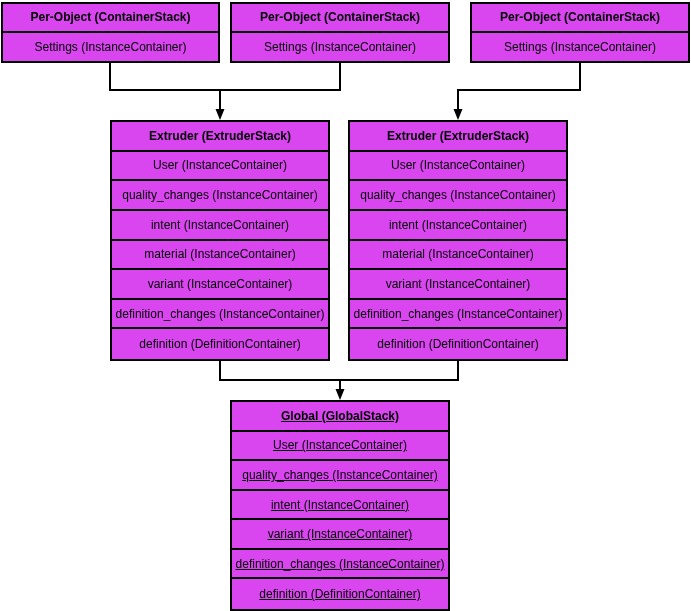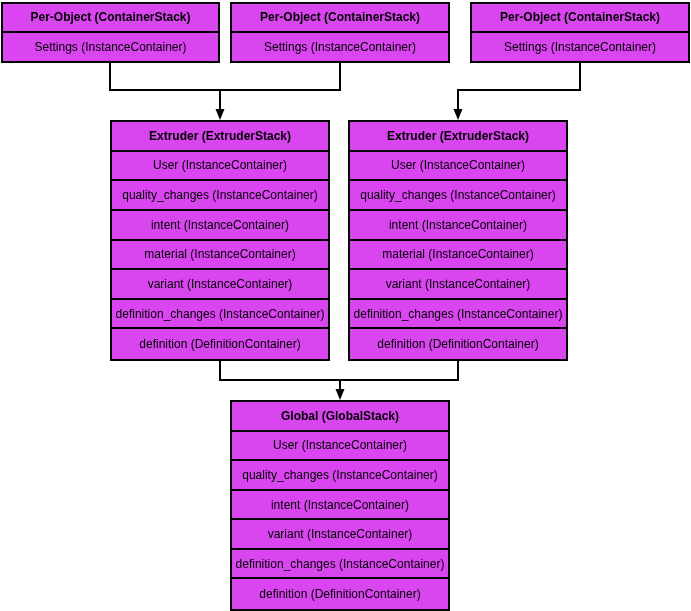--- a/index.html
+++ b/index.html
@@ -80,21 +80,21 @@
     <div class="node" style="left: 348px; top: 120px; width: 220px; height: 241px;">
       <div class="cell title">Extruder (ExtruderStack)</div>
       <div class="cell">User (InstanceContainer)</div>
       <div class="cell">quality_changes (InstanceContainer)</div>
       <div class="cell">intent (InstanceContainer)</div>
       <div class="cell">material (InstanceContainer)</div>
       <div class="cell">variant (InstanceContainer)</div>
       <div class="cell">definition_changes (InstanceContainer)</div>
       <div class="cell">definition (DefinitionContainer)</div>
     </div>
-    <div class="node" style="left: 230px; top: 400px; width: 220px; height: 211px;">
+    <div class="node" style="left: 230px; top: 400px; width: 220px; height: 211px; text-decoration: underline;">
       <div class="cell title">Global (GlobalStack)</div>
       <div class="cell">User (InstanceContainer)</div>
       <div class="cell">quality_changes (InstanceContainer)</div>
       <div class="cell">intent (InstanceContainer)</div>
       <div class="cell">variant (InstanceContainer)</div>
       <div class="cell">definition_changes (InstanceContainer)</div>
       <div class="cell">definition (DefinitionContainer)</div>
     </div>
   </div>
 

